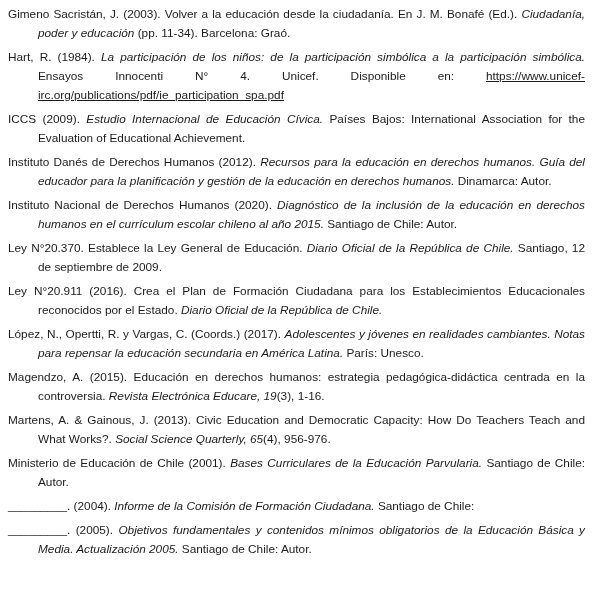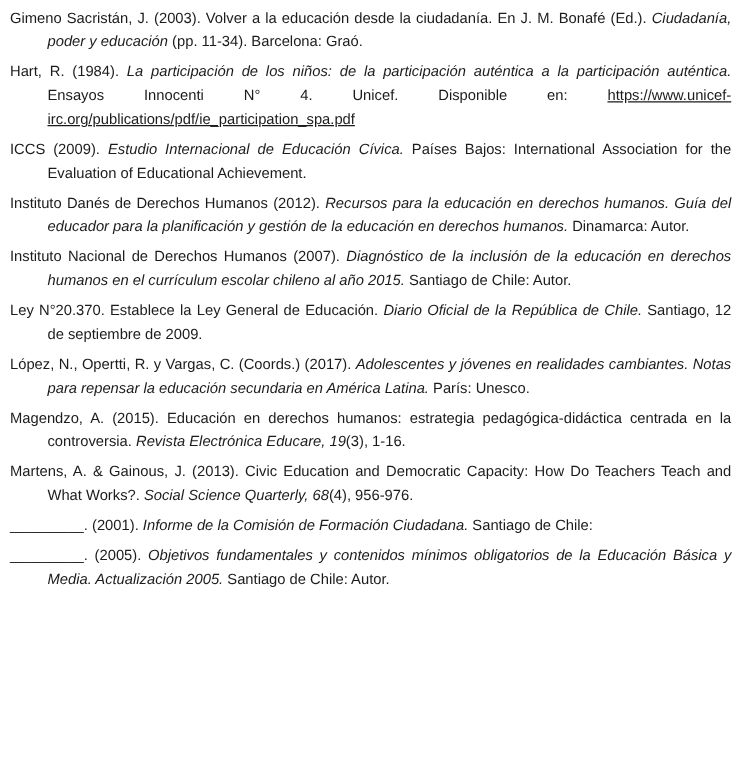--- a/index.html
+++ b/index.html
@@ -32,24 +32,26 @@
     text-decoration: underline;
     overflow-wrap: break-word;
   }
 </style>
 </head>
 <body>
 
 <div class="page">
   <div>
       <p class="ref"><span class="regular">Gimeno Sacristán, J. (2003). Volver a la educación desde la ciudadanía. En J. M. Bonafé (Ed.). </span><span class="italic">Ciudadanía, poder y educación </span><span class="regular">(pp. 11-34). Barcelona: Graó.</span></p>
-      <p class="ref"><span class="regular">Hart, R. (1984). </span><span class="italic">La participación de los niños: de la participación auténtica a la participación auténtica. </span><span class="regular">Ensayos Innocenti N° 4. Unicef. Disponible en: </span><a href="#" class="ref-link">https://www.unicef-irc.org/publications/pdf/ie_participation_spa.pdf</a></p>
+      <p class="ref"><span class="regular">Hart, R. (1984). </span><span class="italic">La participación de los niños: de la participación simbólica a la participación simbólica. </span><span class="regular">Ensayos Innocenti N° 4. Unicef. Disponible en: </span><a href="#" class="ref-link">https://www.unicef-irc.org/publications/pdf/ie_participation_spa.pdf</a></p>
       <p class="ref"><span class="regular">ICCS (2009). </span><span class="italic">Estudio Internacional de Educación Cívica. </span><span class="regular">Países Bajos: International Association for the Evaluation of Educational Achievement.</span></p>
       <p class="ref"><span class="regular">Instituto Danés de Derechos Humanos (2012). </span><span class="italic">Recursos para la educación en derechos humanos. Guía del educador para la planificación y gestión de la educación en derechos humanos. </span><span class="regular">Dinamarca: Autor.</span></p>
-      <p class="ref"><span class="regular">Instituto Nacional de Derechos Humanos (2007). </span><span class="italic">Diagnóstico de la inclusión de la educación en derechos humanos en el currículum escolar chileno al año 2015. </span><span class="regular">Santiago de Chile: Autor.</span></p>
+      <p class="ref"><span class="regular">Instituto Nacional de Derechos Humanos (2020). </span><span class="italic">Diagnóstico de la inclusión de la educación en derechos humanos en el currículum escolar chileno al año 2015. </span><span class="regular">Santiago de Chile: Autor.</span></p>
       <p class="ref"><span class="regular">Ley N°20.370. Establece la Ley General de Educación. </span><span class="italic">Diario Oficial de la República de Chile. </span><span class="regular">Santiago, 12 de septiembre de 2009.</span></p>
+      <p class="ref"><span class="regular">Ley N°20.911 (2016). Crea el Plan de Formación Ciudadana para los Establecimientos Educacionales reconocidos por el Estado. </span><span class="italic">Diario Oficial de la República de Chile.</span></p>
       <p class="ref"><span class="regular">López, N., Opertti, R. y Vargas, C. (Coords.) (2017). </span><span class="italic">Adolescentes y jóvenes en realidades cambiantes. Notas para repensar la educación secundaria en América Latina. </span><span class="regular">París: Unesco.</span></p>
       <p class="ref"><span class="regular">Magendzo, A. (2015). Educación en derechos humanos: estrategia pedagógica-didáctica centrada en la controversia. </span><span class="italic">Revista Electrónica Educare, 19</span><span class="regular">(3), 1-16.</span></p>
-      <p class="ref"><span class="regular">Martens, A. &amp; Gainous, J. (2013). Civic Education and Democratic Capacity: How Do Teachers Teach and What Works?. </span><span class="italic">Social Science Quarterly, 68</span><span class="regular">(4), 956-976.</span></p>
-      <p class="ref"><span class="regular">_________. (2001). </span><span class="italic">Informe de la Comisión de Formación Ciudadana. </span><span class="regular">Santiago de Chile:</span></p>
+      <p class="ref"><span class="regular">Martens, A. &amp; Gainous, J. (2013). Civic Education and Democratic Capacity: How Do Teachers Teach and What Works?. </span><span class="italic">Social Science Quarterly, 65</span><span class="regular">(4), 956-976.</span></p>
+      <p class="ref"><span class="regular">Ministerio de Educación de Chile (2001). </span><span class="italic">Bases Curriculares de la Educación Parvularia. </span><span class="regular">Santiago de Chile: Autor.</span></p>
+      <p class="ref"><span class="regular">_________. (2004). </span><span class="italic">Informe de la Comisión de Formación Ciudadana. </span><span class="regular">Santiago de Chile:</span></p>
       <p class="ref"><span class="regular">_________. (2005). </span><span class="italic">Objetivos fundamentales y contenidos mínimos obligatorios de la Educación Básica y Media. Actualización 2005. </span><span class="regular">Santiago de Chile: Autor.</span></p>
     </div>
 </div>
 
 </body></html>

